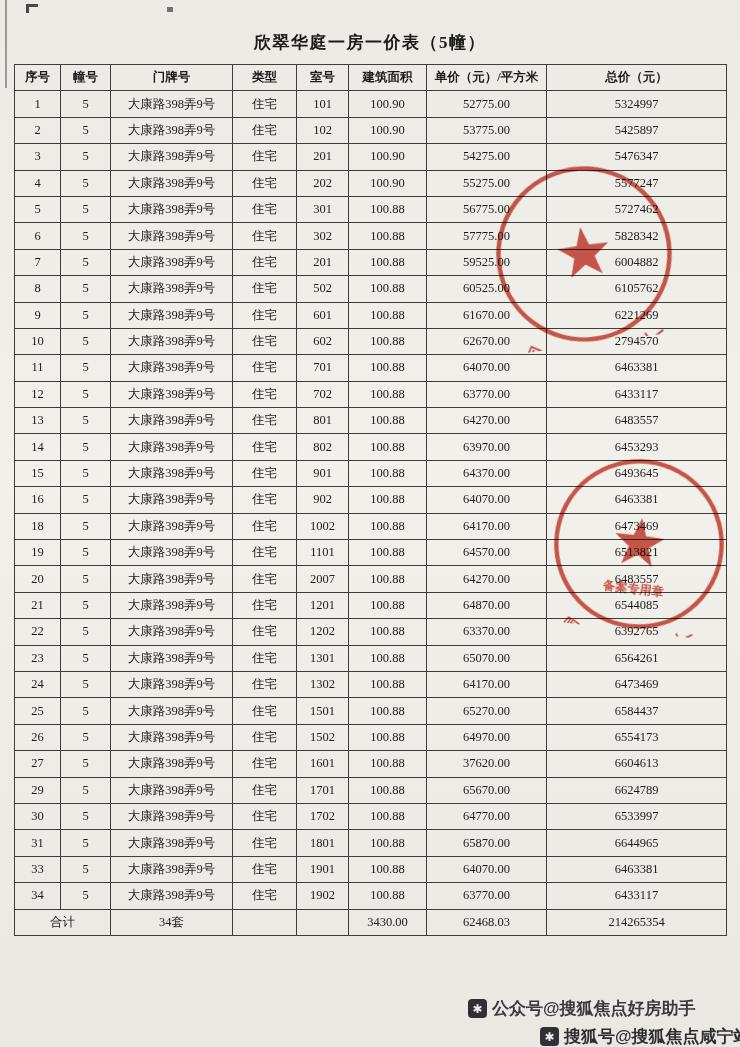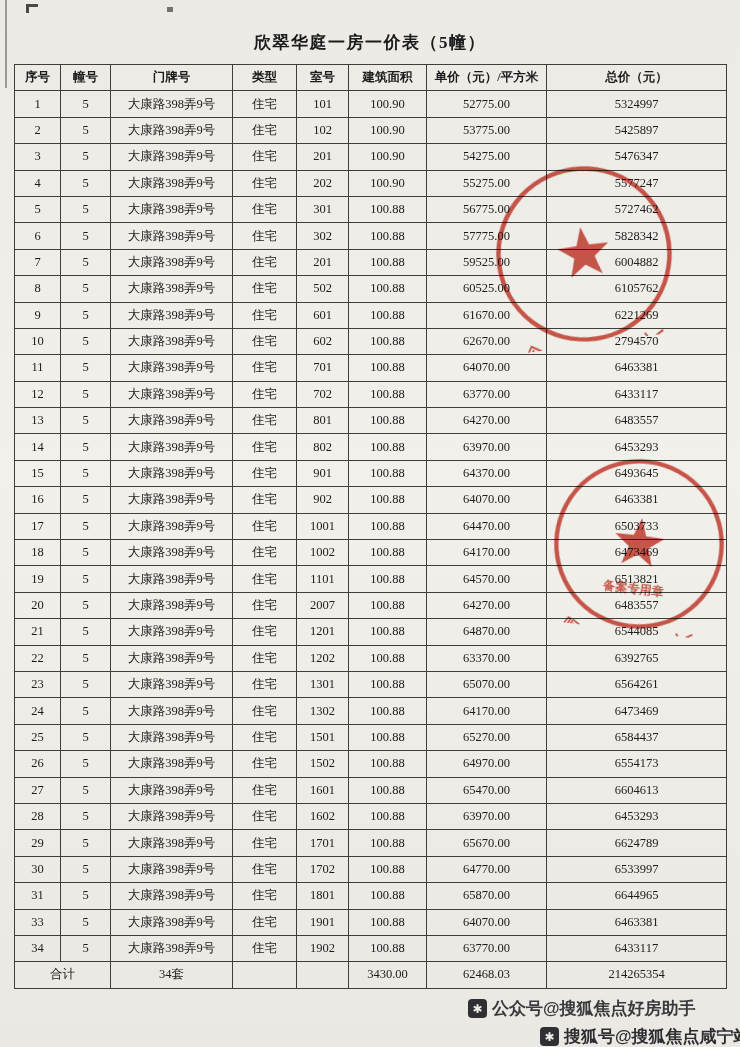--- a/index.html
+++ b/index.html
@@ -243,30 +243,20 @@
         <td>16</td>
         <td>5</td>
         <td>大康路398弄9号</td>
         <td>住宅</td>
         <td>902</td>
         <td>100.88</td>
         <td>64070.00</td>
         <td>6463381</td>
       </tr>
       <tr>
-        <td>17</td>
-        <td>5</td>
-        <td>大康路398弄9号</td>
-        <td>住宅</td>
-        <td>1001</td>
-        <td>100.88</td>
-        <td>64470.00</td>
-        <td>6503733</td>
-      </tr>
-      <tr>
         <td>18</td>
         <td>5</td>
         <td>大康路398弄9号</td>
         <td>住宅</td>
         <td>1002</td>
         <td>100.88</td>
         <td>64170.00</td>
         <td>6473469</td>
       </tr>
       <tr>
@@ -349,32 +339,22 @@
         <td>64970.00</td>
         <td>6554173</td>
       </tr>
       <tr>
         <td>27</td>
         <td>5</td>
         <td>大康路398弄9号</td>
         <td>住宅</td>
         <td>1601</td>
         <td>100.88</td>
-        <td>65470.00</td>
+        <td>37620.00</td>
         <td>6604613</td>
-      </tr>
-      <tr>
-        <td>28</td>
-        <td>5</td>
-        <td>大康路398弄9号</td>
-        <td>住宅</td>
-        <td>1602</td>
-        <td>100.88</td>
-        <td>63970.00</td>
-        <td>6453293</td>
       </tr>
       <tr>
         <td>29</td>
         <td>5</td>
         <td>大康路398弄9号</td>
         <td>住宅</td>
         <td>1701</td>
         <td>100.88</td>
         <td>65670.00</td>
         <td>6624789</td>

